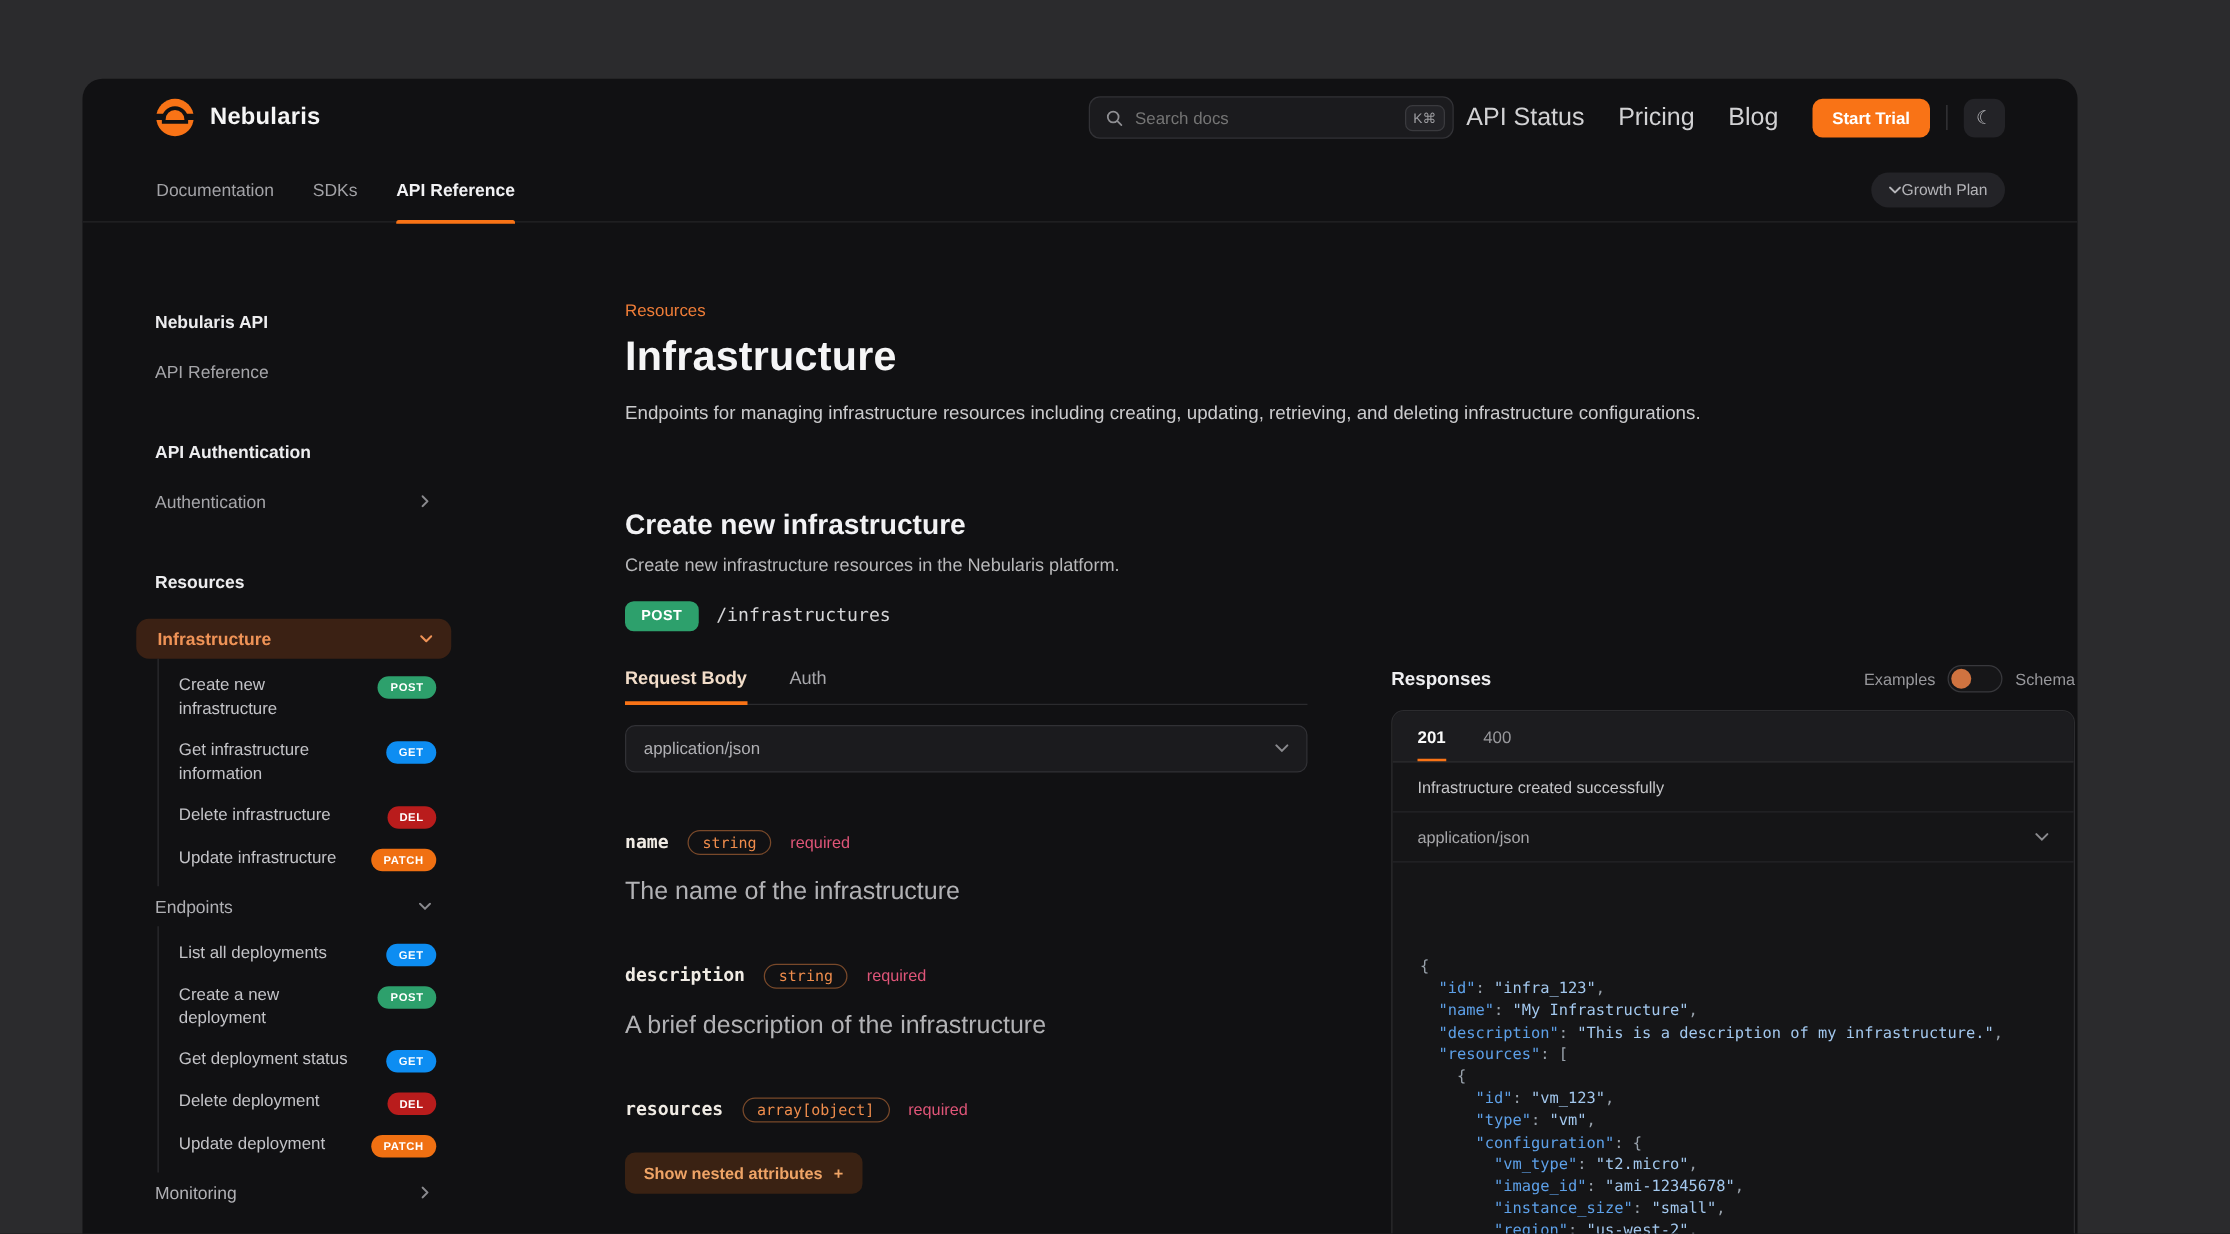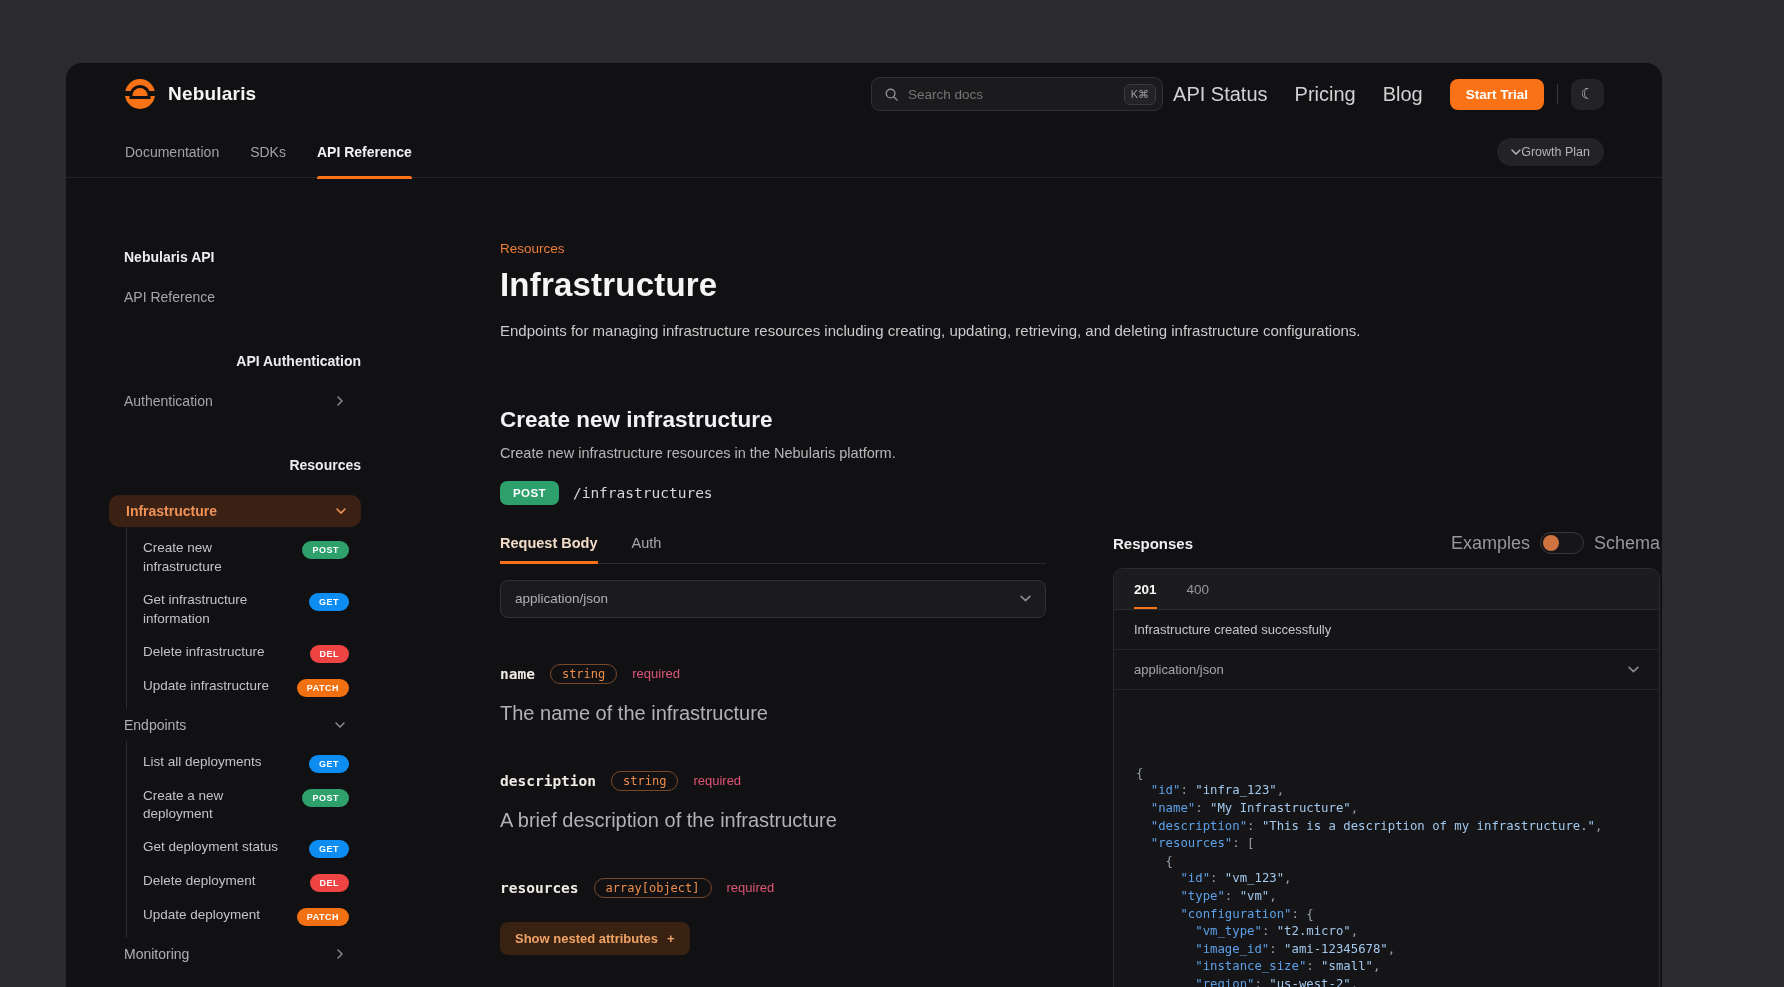--- a/index.html
+++ b/index.html
@@ -43,29 +43,29 @@
 
   
   .page { position:absolute; left:0; right:0; top:116px; bottom:0; overflow:hidden; }
 
   
   aside { position:absolute; left:43px; top:70px; width:252px; }
   .sb-heading { color:#ededef; font-size:14px; font-weight:600; padding-left:15px; }
   .sb-link { display:flex; align-items:center; justify-content:space-between; color:#a6a6aa; font-size:14px;
              padding:0 16px 0 15px; cursor:pointer; }
   .sb-link svg { color:#8a8a8e; }
-  .mt24{margin-top:24px;} .mt48{margin-top:48px;text-align:right;} .mt22{margin-top:22px;} .mt14{margin-top:14px;}
+  .mt24{margin-top:24px;} .mt48{margin-top:48px;} .mt22{margin-top:22px;} .mt14{margin-top:14px;}
   .sb-pill { display:flex; align-items:center; justify-content:space-between; height:32px; background:#3b2114;
              border-radius:10px; color:#ef9357; font-size:14px; font-weight:600; padding:0 15px 0 17px; cursor:pointer; }
   .sb-tree { margin-left:17px; border-left:1px solid #2d2d30; padding:5px 12px 5px 16px; }
   .ep-row { display:flex; align-items:flex-start; justify-content:space-between; padding:7px 0; cursor:pointer; }
   .ep-label { color:#c3c3c7; font-size:13.5px; line-height:1.4; max-width:150px; }
   .badge { flex:0 0 auto; color:#fff; font-size:9px; font-weight:700; letter-spacing:.5px; border-radius:999px;
            padding:4px 10px; margin-top:2px; }
-  .m-post { background:#2da06c; } .m-get { background:#0d8df2; } .m-del { background:#ef4444; } .m-patch { background:#f07012; }
+  .m-post { background:#2da06c; } .m-get { background:#0d8df2; } .m-del { background:#b91c1c; } .m-patch { background:#f07012; }
   .sb-parent { display:flex; align-items:center; justify-content:space-between; color:#b0b0b4; font-size:14px;
                padding:8px 16px 8px 15px; cursor:pointer; }
   .sb-parent svg { color:#8a8a8e; }
 
   
   main { position:absolute; left:434px; top:62px; width:1160px; }
   .eyebrow { color:#ef7d38; font-size:13.5px; font-weight:500; }
   h1 { color:#f5f5f6; font-size:33px; font-weight:700; margin:10px 0 16px; letter-spacing:.2px; }
   .intro { color:#cbcbcd; font-size:15px; line-height:1.5; }
   .op { margin-top:64px; }
@@ -91,21 +91,21 @@
   .required { color:#df5578; font-size:13px; margin-left:15px; }
   .param-desc { color:#b2b2b5; font-size:20px; margin-top:18px; }
   .nested-btn { display:inline-flex; align-items:center; gap:9px; margin-top:24px; background:#3a2213; color:#efa466;
                 border:none; border-radius:8px; padding:9px 15px; font-size:13px; font-weight:600; cursor:pointer; }
 
   
   .responses { position:absolute; left:1047px; top:353px; width:547px; bottom:-30px; }
   .resp-head { display:flex; align-items:center; }
   .resp-title { color:#efeff1; font-size:15px; font-weight:600; }
   .toggle-group { margin-left:auto; display:flex; align-items:center; gap:10px; }
-  .toggle-label { color:#98989c; font-size:18px; }
+  .toggle-label { color:#98989c; font-size:13px; }
   .toggle { width:44px; height:22px; border:1px solid #38383c; background:#161618; border-radius:999px; position:relative; cursor:pointer; }
   .toggle .knob { position:absolute; left:2px; top:2px; width:16px; height:16px; border-radius:50%; background:#cf7340; }
   .resp-panel { margin-top:14px; border:1px solid #2c2c2f; border-radius:10px; background:#151517; height:100%; overflow:hidden; }
   .status-tabs { display:flex; align-items:stretch; height:41px; background:#1c1c1f; border-bottom:1px solid #2b2b2e; padding:0 20px; }
   .status-tab { position:relative; display:flex; align-items:center; color:#98989c; font-size:13.5px; margin-right:30px; cursor:pointer; }
   .status-tab.active { color:#fafafa; font-weight:600; }
   .status-tab.active::after { content:""; position:absolute; left:0; right:0; bottom:0; height:2.5px; background:#f97316; }
   .resp-desc { padding:12px 20px; color:#c6c6c9; font-size:13px; border-bottom:1px solid #252528; }
   .resp-ct { padding:12px 20px; display:flex; align-items:center; justify-content:space-between; border-bottom:1px solid #252528; cursor:pointer; }
   .resp-ct span { color:#a6a6a9; font-size:13px; }

